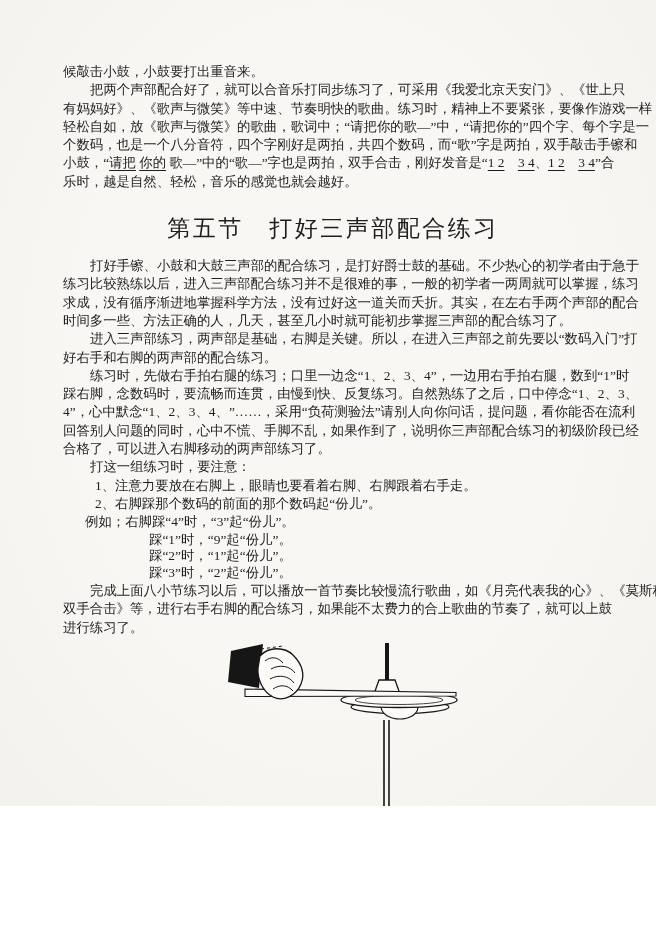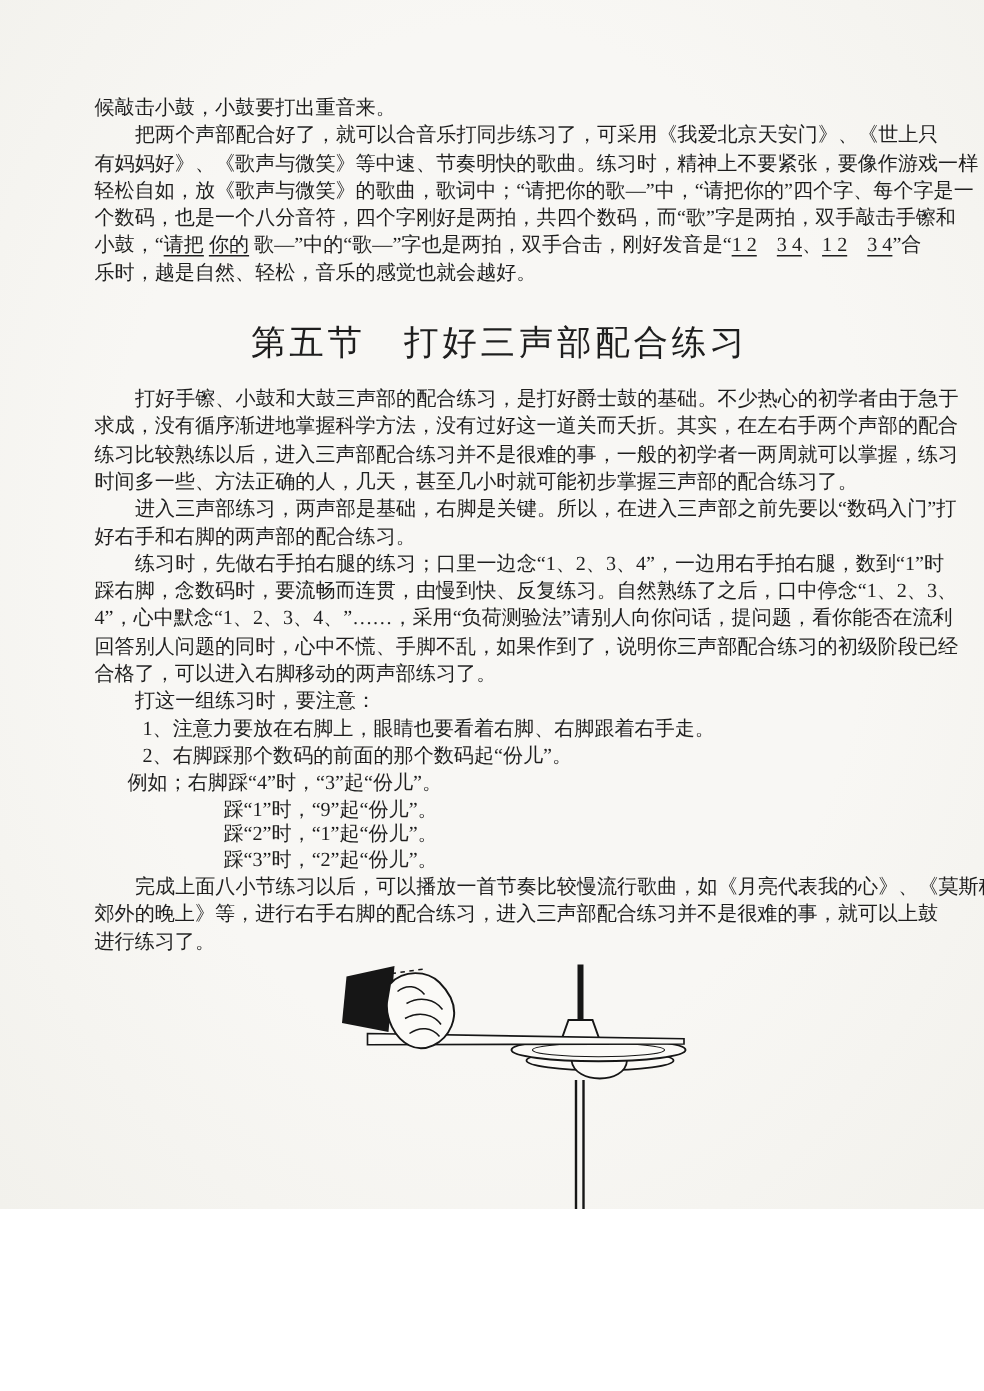--- a/index.html
+++ b/index.html
@@ -52,22 +52,22 @@
       <div class="tline">轻松自如，放《歌声与微笑》的歌曲，歌词中；“请把你的歌—”中，“请把你的”四个字、每个字是一</div>
       <div class="tline">个数码，也是一个八分音符，四个字刚好是两拍，共四个数码，而“歌”字是两拍，双手敲击手镲和</div>
       <div class="tline"><span>小鼓，“</span><span class="u">请把</span><span> </span><span class="u">你的</span><span> 歌—”中的“歌—”字也是两拍，双手合击，刚好发音是“</span><span class="u">1 2</span><span>　</span><span class="u">3 4</span><span>、</span><span class="u">1 2</span><span>　</span><span class="u">3 4</span><span>”合</span></div>
       <div class="tline">乐时，越是自然、轻松，音乐的感觉也就会越好。</div>
     </div>
 
     <h2 class="section-title">第五节　打好三声部配合练习</h2>
 
     <div>
         <div class="tline indent">打好手镲、小鼓和大鼓三声部的配合练习，是打好爵士鼓的基础。不少热心的初学者由于急于</div>
+        <div class="tline">练习比较熟练以后，进入三声部配合练习并不是很难的事，一般的初学者一两周就可以掌握，练习</div>
         <div class="tline">求成，没有循序渐进地掌握科学方法，没有过好这一道关而夭折。其实，在左右手两个声部的配合</div>
-        <div class="tline">练习比较熟练以后，进入三声部配合练习并不是很难的事，一般的初学者一两周就可以掌握，练习</div>
         <div class="tline">时间多一些、方法正确的人，几天，甚至几小时就可能初步掌握三声部的配合练习了。</div>
       </div>
     <div>
         <div class="tline indent">进入三声部练习，两声部是基础，右脚是关键。所以，在进入三声部之前先要以“数码入门”打</div>
         <div class="tline">好右手和右脚的两声部的配合练习。</div>
       </div>
     <div>
         <div class="tline indent">练习时，先做右手拍右腿的练习；口里一边念“1、2、3、4”，一边用右手拍右腿，数到“1”时</div>
         <div class="tline">踩右脚，念数码时，要流畅而连贯，由慢到快、反复练习。自然熟练了之后，口中停念“1、2、3、</div>
         <div class="tline">4”，心中默念“1、2、3、4、”……，采用“负荷测验法”请别人向你问话，提问题，看你能否在流利</div>
@@ -88,21 +88,21 @@
       <div class="tline indent-example">例如；右脚踩“4”时，“3”起“份儿”。</div>
     </div>
     <div class="example-items">
         <div class="tline">踩“1”时，“9”起“份儿”。</div>
         <div class="tline">踩“2”时，“1”起“份儿”。</div>
         <div class="tline">踩“3”时，“2”起“份儿”。</div>
       </div>
 
     <div>
         <div class="tline indent">完成上面八小节练习以后，可以播放一首节奏比较慢流行歌曲，如《月亮代表我的心》、《莫斯科</div>
-        <div class="tline">郊外的晚上》等，进行右手右脚的配合练习，进入三声部配合练习并不是很难的事，就可以上鼓</div>
+        <div class="tline">双手合击》等，进行右手右脚的配合练习，如果能不太费力的合上歌曲的节奏了，就可以上鼓</div>
         <div class="tline">进行练习了。</div>
       </div>
 
   </div>
 
   <div class="figure">
     <svg viewBox="0 0 235 175" width="235" height="175">
 
       <rect x="160" y="2" width="4" height="37" fill="#161616"></rect>
 

